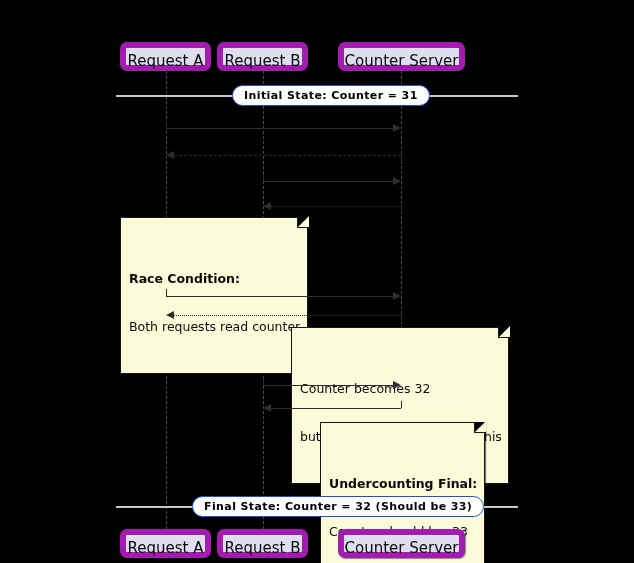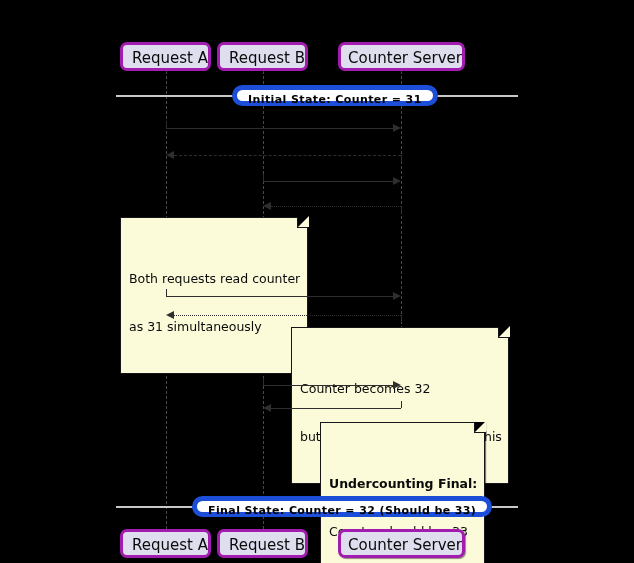--- a/index.html
+++ b/index.html
@@ -14,26 +14,26 @@
     background: #000000;
     font-family: "DejaVu Sans", "Liberation Sans", sans-serif;
     overflow: hidden;
   }
 
   
   .participant {
     position: absolute;
     box-sizing: border-box;
     background: #DEDEEF;
-    border: 3px solid #a21caf;
+    border: 6px solid #a21caf;
     border-radius: 7px;
     color: #0A0A0A;
     font-size: 15px;
     line-height: 27px;
-    text-align: right;
+    text-align: center;
     height: 29px;
     white-space: nowrap;
     box-shadow: 1px 1px 1px rgba(0,0,0,0.45);
   }
 
   
   .lifeline {
     position: absolute;
     width: 0;
     border-left: 1px dashed #4A4A4A;
@@ -42,21 +42,21 @@
   
   .divider-rule {
     position: absolute;
     height: 0;
     border-top: 2px solid #C8C8C8;
   }
   .divider-pill {
     position: absolute;
     box-sizing: border-box;
     background: #FFFFFF;
-    border: 5px solid #1d4ed8;
+    border: 1px solid #1d4ed8;
     border-radius: 11px;
     color: #000000;
     font-size: 11px;
     font-weight: bold;
     letter-spacing: 0.4px;
     line-height: 19px;
     height: 21px;
     padding: 0 11px;
     text-align: center;
     white-space: nowrap;
@@ -178,22 +178,22 @@
 
   <div class="msg-line dotted" style="left:271px; top:206px; width:130px;"></div>
   <div class="arrowhead left" style="left:263px; top:202px;"></div>
   <div class="msg-stub" style="left:401px; top:206px;"></div>
   <div class="msg-label" style="left:290px; top:189px;"></div>
 
   <div class="note" style="left:120px; top:217px; width:188px;">
     <span class="fold">
       <span class="fold-inner"></span>
     </span>
+    <span class="note-line note-title">Race Condition:</span>
     <span class="note-line">Both requests read counter</span>
-    <span class="note-line">as 31 simultaneously</span>
   </div>
 
   <div class="msg-stub" style="left:166px; top:289px;"></div>
   <div class="msg-line solid" style="left:166px; top:296px; width:227px;"></div>
   <div class="arrowhead right" style="left:393px; top:292px;"></div>
   <div class="msg-label" style="left:200px; top:278px;"></div>
 
   <div class="msg-line dotted" style="left:174px; top:315px; width:227px;"></div>
   <div class="arrowhead left" style="left:166px; top:311px;"></div>
   <div class="msg-stub" style="left:401px; top:315px;"></div>

